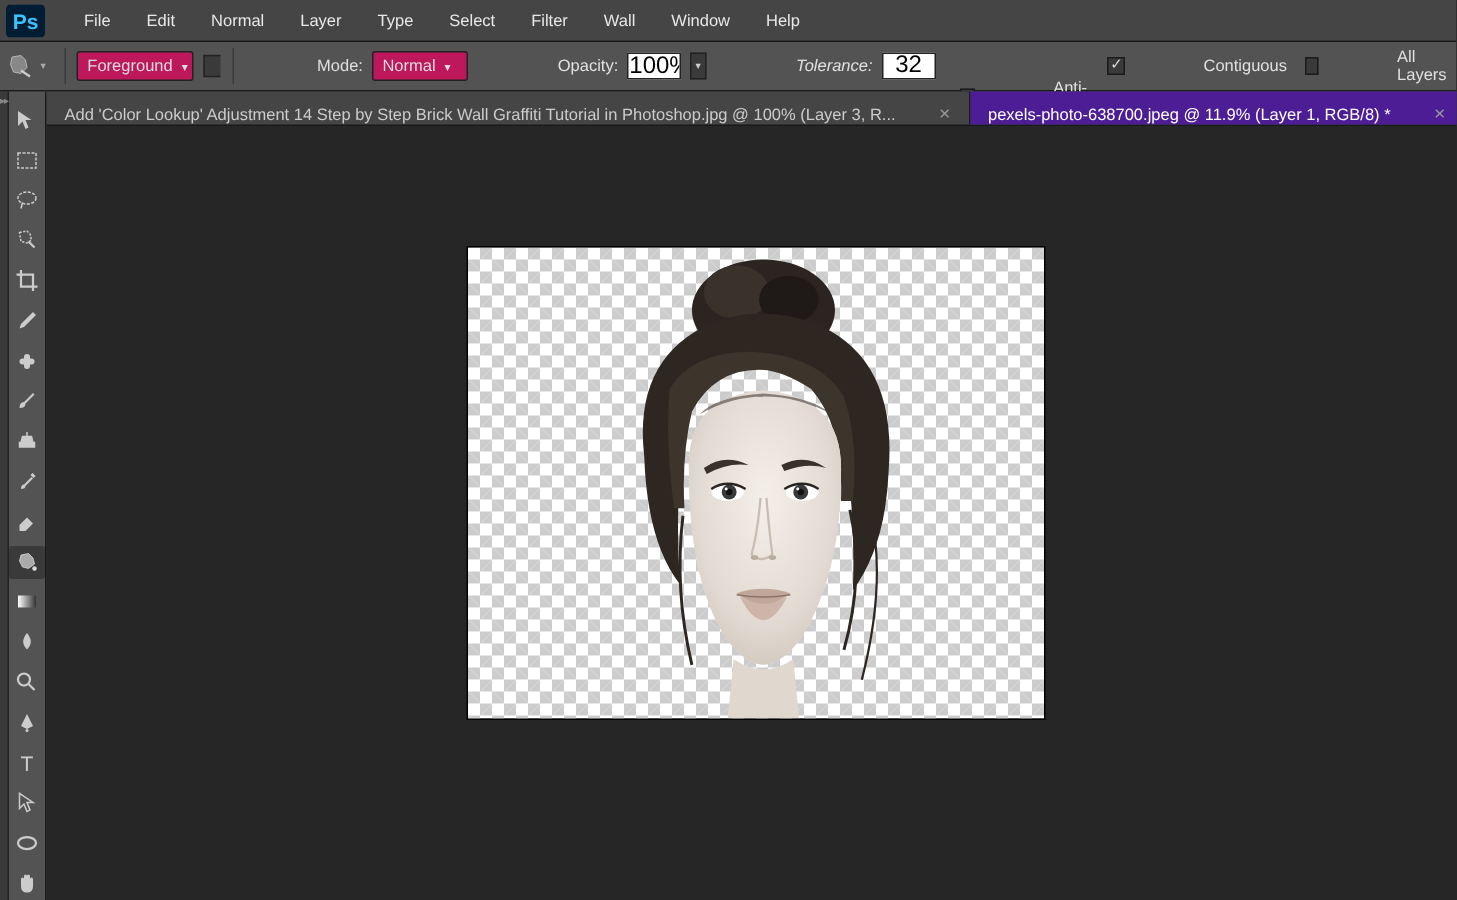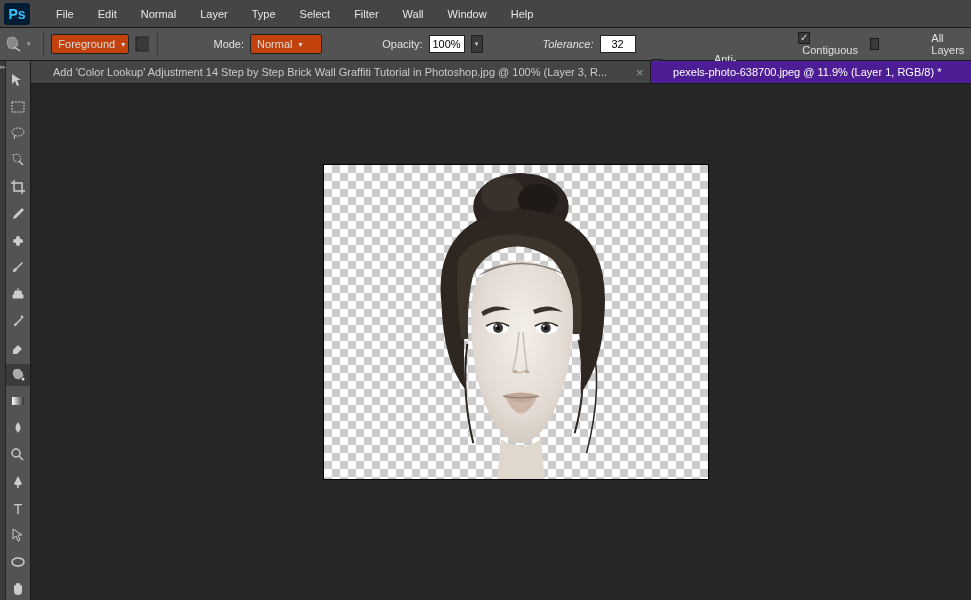--- a/index.html
+++ b/index.html
@@ -6,44 +6,44 @@
     body { background: #2a2a2a; color: #ccc; width: 971px; height: 600px; overflow: hidden; font-size: 12px; }
 
     
     .menu-bar { height: 28px; background: #454545; display: flex; align-items: center; padding: 0 4px; border-bottom: 1px solid #1a1a1a; }
     .ps-logo { width: 26px; height: 22px; margin-right: 14px; display: flex; align-items: center; justify-content: center; }
     .menu-item { padding: 0 12px; font-size: 11px; color: #e8e8e8; cursor: pointer; height: 28px; display: flex; align-items: center; }
 
     
     .options-bar { height: 33px; background: #535353; display: flex; align-items: center; padding: 0 4px; border-bottom: 1px solid #1a1a1a; gap: 6px; }
     .tool-icon { width: 30px; height: 22px; display: flex; align-items: center; justify-content: center; margin-right: 4px; }
-    .dropdown { background: #c2410c; border: 1px solid #222; color: #ddd; font-size: 11px; padding: 2px 6px; height: 20px; display: flex; align-items: center; position: relative; border-radius: 2px; cursor: pointer; }
+    .dropdown { background: #be185d; border: 1px solid #222; color: #ddd; font-size: 11px; padding: 2px 6px; height: 20px; display: flex; align-items: center; position: relative; border-radius: 2px; cursor: pointer; }
     .dropdown .arrow { margin-left: 6px; font-size: 8px; }
     .label { font-size: 11px; color: #e0e0e0; padding-left: 48px; }
     .vsep { width: 1px; height: 24px; background: #3a3a3a; margin: 0 2px; }
-    .num-input { background: #fff; color: #000; border: 1px solid #222; width: 36px; height: 18px; font-size: 11px; text-align: center; }
+    .num-input { background: #fff; color: #000; border: 1px solid #222; width: 36px; height: 18px; font-size: 16px; text-align: center; }
     .small-arrow { width: 14px; height: 18px; background: #3a3a3a; border: 1px solid #222; display: flex; align-items: center; justify-content: center; font-size: 7px; cursor: pointer; }
     .checkbox { width: 12px; height: 12px; background: #3a3a3a; border: 1px solid #1a1a1a; display: inline-flex; align-items: center; justify-content: center; margin-right: 4px; cursor: pointer; }
     .checkbox.checked::after { content: "✓"; color: #ddd; font-size: 10px; line-height: 1; }
     .check-wrap { display: flex; align-items: center; }
 
     
     .work-area { display: flex; height: calc(600px - 61px); }
 
     
     .tools-handle { width: 12px; background: #3a3a3a; border-right: 1px solid #222; display: flex; justify-content: center; padding-top: 2px; }
     .tools-handle span { font-size: 7px; color: #888; letter-spacing: -1px; }
     .tools-panel { width: 28px; background: #535353; display: flex; flex-direction: column; align-items: center; padding-top: 8px; gap: 5px; border-right: 1px solid #1a1a1a; }
     .tool-btn { width: 24px; height: 22px; display: flex; align-items: center; justify-content: center; border-radius: 2px; cursor: pointer; color: #ccc; }
     .tool-btn.selected { background: #3a3a3a; }
 
     
     .canvas-area { flex: 1; background: #262626; display: flex; flex-direction: column; }
     .tabs-row { height: 23px; background: #454545; display: flex; align-items: stretch; border-bottom: 1px solid #1a1a1a; }
-    .tab { padding: 0 22px; font-size: 11px; display: flex; align-items: center; border-right: 1px solid #1a1a1a; color: #ccc; cursor: pointer; max-width: 620px; overflow: hidden; white-space: nowrap; text-overflow: ellipsis; gap: 21px; }
+    .tab { padding: 0 12px; font-size: 11px; display: flex; align-items: flex-end; border-right: 1px solid #1a1a1a; color: #ccc; cursor: pointer; max-width: 620px; overflow: hidden; white-space: nowrap; text-overflow: ellipsis; gap: 21px; }
     .tab.active { background: #4c1d95; color: #fff; }
     .tab-close { margin-left: 8px; font-size: 13px; color: #999; cursor: pointer; }
     .canvas-host { flex: 1; position: relative; display: flex; align-items: center; justify-content: center; }
     .canvas-frame { width: 386px; height: 316px; border: 1px solid #000; position: relative; overflow: hidden; margin-top: -40px; }
     .checker { position: absolute; inset: 0;
       background-image:
         linear-gradient(45deg, #ccc 25%, transparent 25%),
         linear-gradient(-45deg, #ccc 25%, transparent 25%),
         linear-gradient(45deg, transparent 75%, #ccc 75%),
         linear-gradient(-45deg, transparent 75%, #ccc 75%);
@@ -100,21 +100,21 @@
   </div>
   <span class="label" style="margin-left:6px;">Opacity:</span>
   <input class="num-input" value="100%" style="">
   <div class="small-arrow">▾</div>
   <span class="label" style="margin-left:6px;font-style:italic;">Tolerance:</span>
   <input class="num-input" value="32" style="">
   <div class="check-wrap" style="margin-left:10px;margin-top:41px;">
     <span class="checkbox checked"></span>
     <span class="label">Anti-alias</span>
   </div>
-  <div class="check-wrap" style="margin-left:6px;flex-direction:column;">
+  <div class="check-wrap" style="margin-left:6px;">
     <span class="checkbox checked"></span>
     <span class="label">Contiguous</span>
   </div>
   <div class="check-wrap" style="margin-left:6px;">
     <span class="checkbox"></span>
     <span class="label">All Layers</span>
   </div>
 </div>
 
 <div class="work-area">

